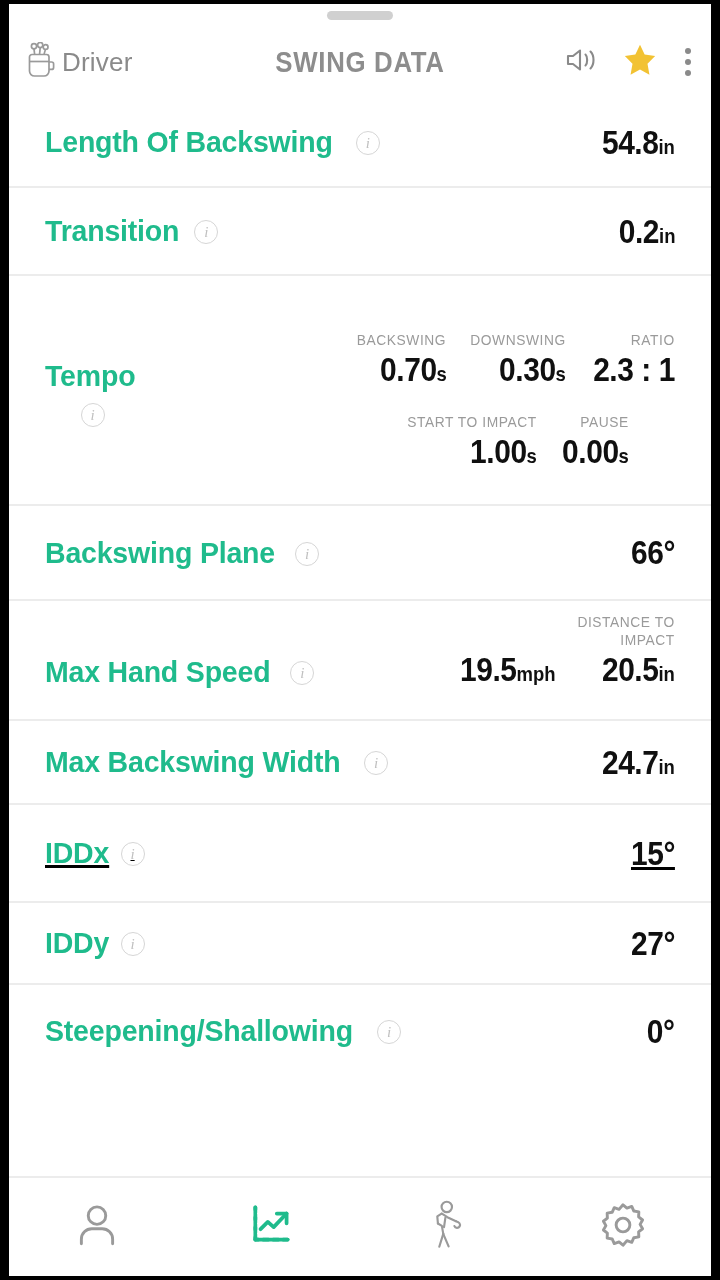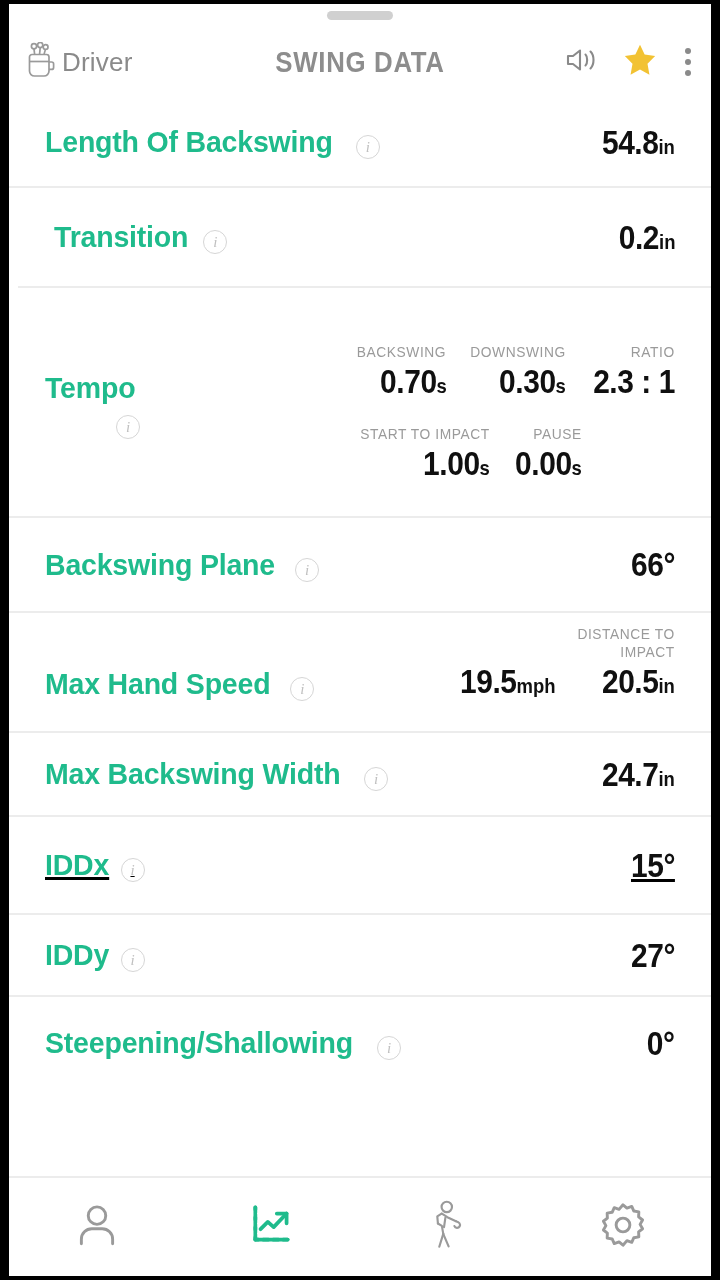--- a/index.html
+++ b/index.html
@@ -54,21 +54,21 @@
   .row {
     position:relative;
     padding:0 36px;
     display:flex; align-items:center;
     border-bottom:2px solid #ececec;
   }
   .row:last-child { border-bottom:none; }
   .row-inner { width:100%; display:flex; align-items:center; justify-content:space-between; gap:10px; }
 
   .metric-name {
-    display:flex; align-items:flex-end; gap:8px;
+    display:flex; align-items:center; gap:8px;
   }
   .metric-label {
     font-size:30px; font-weight:bold; color:#1fbb8c;
     letter-spacing:-0.2px; white-space:nowrap;
     transform:scaleX(0.95); transform-origin:left center;
     font-family:"Liberation Sans", sans-serif;
   }
   .info {
     flex:0 0 auto;
     width:24px; height:24px; border-radius:50%;
@@ -91,21 +91,21 @@
   }
   .vnum {
     font-size:34px; font-weight:bold; color:#101010;
     letter-spacing:-0.5px; white-space:nowrap;
     transform:scaleX(0.88); transform-origin:right center;
     font-family:"Liberation Sans", sans-serif;
   }
   .vnum .unit { font-size:21px; font-weight:bold; letter-spacing:0; }
 
   
-  .tempo-stack { display:flex; flex-direction:column; gap:24px; align-items:flex-start; }
+  .tempo-stack { display:flex; flex-direction:column; gap:24px; align-items:center; }
   .tempo-grp { display:flex; align-items:flex-end; gap:16px; }
 
   
   .nav {
     flex:0 0 auto; height:100px;
     border-top:2px solid #ececec;
     display:flex; align-items:center;
   }
   .nav-item {
     flex:1 1 0; display:flex; align-items:center; justify-content:center;
@@ -174,21 +174,21 @@
         <div class="vals">
           <div class="vcol">
             <div class="vnum">
               <span>54.8</span><span class="unit">in</span>
             </div>
           </div>
         </div>
       </div>
     </div>
 
-    <div class="row" style="height:100px;margin-left:9px;">
+    <div class="row" style="height:88px;">
       <div class="row-inner">
         <div class="metric-name">
           <span class="metric-label">Transition</span>
           <span class="info">i</span>
         </div>
         <div class="vals">
           <div class="vcol">
             <div class="vnum">
               <span>0.2</span><span class="unit">in</span>
             </div>

